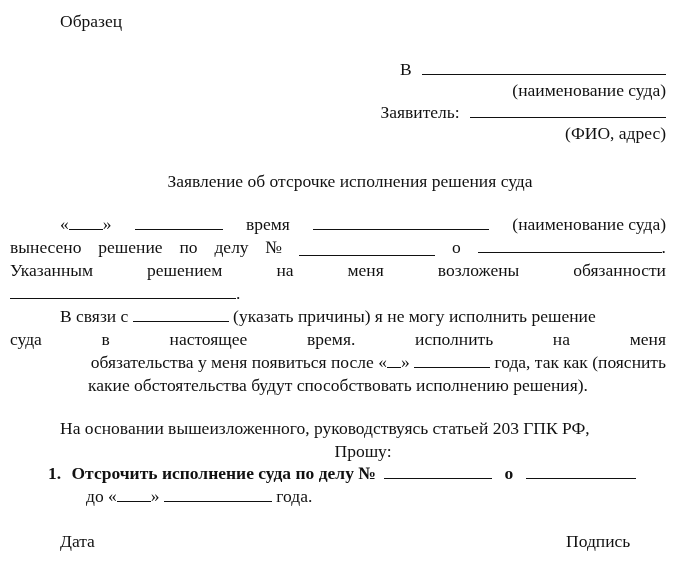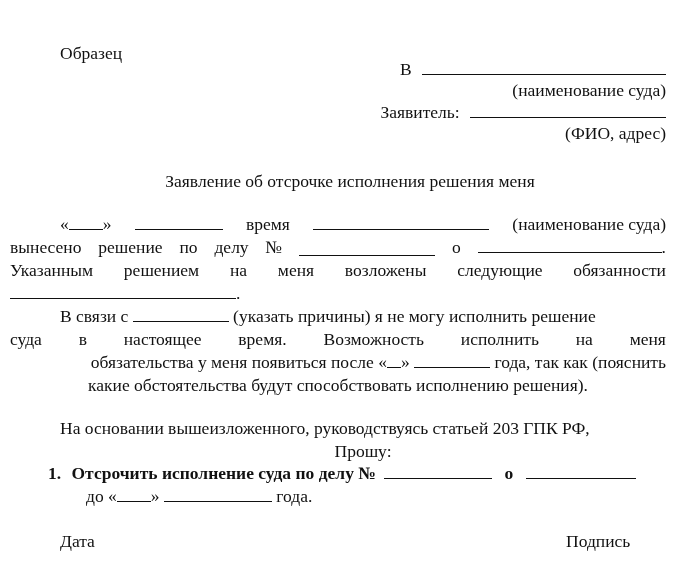--- a/index.html
+++ b/index.html
@@ -9,35 +9,35 @@
   }
   .abs { position:absolute; white-space:nowrap; line-height:22px; }
   .u { display:inline-block; border-bottom:1px solid #111; height:16px; vertical-align:baseline; }
   .line { position:absolute; left:10px; width:656px; line-height:23px; white-space:nowrap; }
   .just { display:flex; justify-content:space-between; }
   .right { position:absolute; right:34px; text-align:right; white-space:nowrap; line-height:22px; }
 </style>
 </head>
 <body>
 
-<div class="abs" style="left:60px; top:10px;margin-top:32px;">Образец</div>
+<div class="abs" style="left:60px; top:10px;">Образец</div>
 
 <div class="right" style="top:58px;">
   <span>В</span>
   <span class="u" style="width:244px; margin-left:6px;"></span>
 </div>
 <div class="right" style="top:79px;">(наименование суда)</div>
 
 <div class="right" style="top:101px;">
   <span>Заявитель:</span>
   <span class="u" style="width:196px; margin-left:6px;"></span>
 </div>
 <div class="right" style="top:122px;">(ФИО, адрес)</div>
 
-<div class="abs" style="left:0; width:700px; text-align:center; top:170px;">Заявление об отсрочке исполнения решения меня</div>
+<div class="abs" style="left:0; width:700px; text-align:center; top:170px;">Заявление об отсрочке исполнения решения суда</div>
 
 <div class="line just" style="top:213px; padding-left:50px; width:606px;">
   <span><span>«</span><span class="u" style="width:34px;"></span><span>»</span></span>
   <span class="u" style="width:88px;"></span>
   <span>время</span>
   <span class="u" style="width:176px;"></span>
   <span>(наименование суда)</span>
 </div>
 
 <div class="line just" style="top:236px;align-items:center;">
@@ -50,40 +50,38 @@
   <span>о</span>
   <span><span class="u" style="width:184px;"></span><span>.</span></span>
 </div>
 
 <div class="line just" style="top:259px;">
   <span>Указанным</span>
   <span>решением</span>
   <span>на</span>
   <span>меня</span>
   <span>возложены</span>
-  <span>следующие</span>
   <span>обязанности</span>
 </div>
 
 <div class="line" style="top:282px;">
   <span class="u" style="width:226px;"></span><span>.</span>
 </div>
 
 <div class="line" style="top:305px; padding-left:50px; width:606px;">
   <span>В связи с</span>
   <span class="u" style="width:96px;"></span>
   <span>(указать причины) я не могу исполнить решение</span>
 </div>
 
 <div class="line just" style="top:328px;">
   <span>суда</span>
   <span>в</span>
   <span>настоящее</span>
   <span>время.</span>
-  <span>Возможность</span>
   <span>исполнить</span>
   <span>на</span>
   <span>меня</span>
 </div>
 
 <div class="line" style="top:351px;text-align:right;">
   <span>обязательства у меня появиться после «</span><span class="u" style="width:14px;"></span><span>»</span>
   <span class="u" style="width:76px;"></span>
   <span>года, так как (пояснить</span>
 </div>

